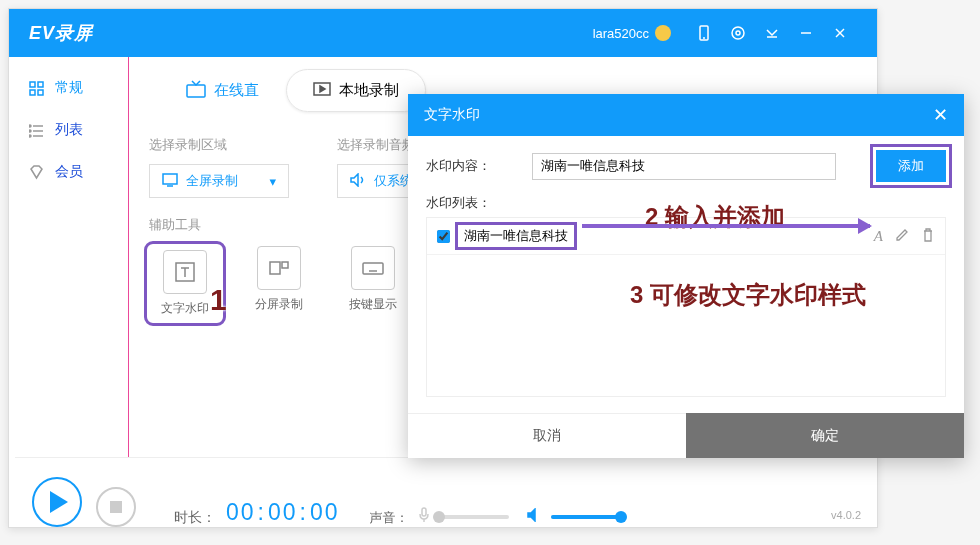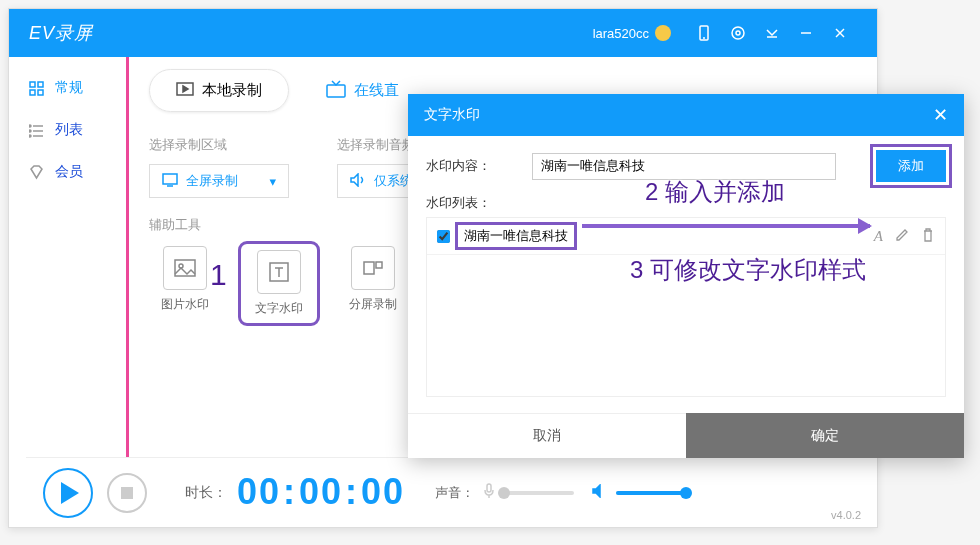--- a/index.html
+++ b/index.html
@@ -1,27 +1,27 @@
 <!DOCTYPE html>
 <html><head>
 <meta charset="utf-8">
 <style>
   * { box-sizing: border-box; margin: 0; padding: 0; font-family: "Microsoft YaHei", sans-serif; }
   body { background: #f5f5f5; width: 980px; height: 545px; position: relative; overflow: hidden; }
   .window { position: absolute; left: 8px; top: 8px; width: 870px; height: 520px; background: #fff; border: 1px solid #ddd; box-shadow: 0 2px 8px rgba(0,0,0,0.1); }
   .titlebar { height: 48px; background: #119bfa; display: flex; align-items: center; padding: 0 20px; color: #fff; }
-  .app-title { font-size: 18px; font-weight: normal; font-style: italic; letter-spacing: 1px; }
+  .app-title { font-size: 18px; font-weight: bold; font-style: italic; letter-spacing: 1px; }
   .titlebar-spacer { flex: 1; }
   .user-label { font-size: 13px; margin-right: 6px; }
   .badge { width: 16px; height: 16px; border-radius: 50%; background: #f7c948; display: inline-block; margin-right: 16px; }
   .tb-icon { width: 22px; height: 22px; display: inline-flex; align-items: center; justify-content: center; margin: 0 6px; cursor: pointer; }
   .tb-icon svg { stroke: #fff; fill: none; stroke-width: 1.5; }
   
   .content { display: flex; height: calc(100% - 48px - 70px); }
-  .sidebar { width: 120px; border-right: 3px solid #ec4899; padding-top: 10px; }
+  .sidebar { width: 120px; border-right: 1px solid #ec4899; padding-top: 10px; }
   .side-item { display: flex; align-items: center; padding: 12px 18px; font-size: 14px; color: #1d4ed8; cursor: pointer; }
   .side-item.active { color: #119bfa; }
   .side-item .si-icon { width: 18px; height: 18px; margin-right: 10px; display: inline-flex; align-items: center; justify-content: center; }
   
   .main { flex: 1; padding: 12px 20px; }
   .tab-row { display: flex; align-items: center; margin-bottom: 24px; }
   .rec-tab { display: flex; align-items: center; padding: 10px 26px; border-radius: 22px; font-size: 15px; cursor: pointer; border: 1px solid transparent; }
   .rec-tab.active { border-color: #e5e5e5; box-shadow: 0 1px 3px rgba(0,0,0,0.08); }
   .rec-tab .rt-icon { margin-right: 8px; }
   .rec-tab.online { color: #119bfa; margin-left: 10px; }
@@ -32,27 +32,27 @@
   .dropdown { display: inline-flex; align-items: center; border: 1px solid #ddd; padding: 7px 12px; font-size: 13px; color: #119bfa; min-width: 140px; cursor: pointer; }
   .dropdown .dd-icon { margin-right: 8px; }
   .dropdown .dd-caret { margin-left: auto; color: #119bfa; }
   
   .tool-grid { display: flex; flex-wrap: wrap; gap: 22px; margin-top: 12px; }
   .tool-item { width: 72px; display: flex; flex-direction: column; align-items: center; cursor: pointer; }
   .tool-icon-box { width: 44px; height: 44px; border: 1px solid #ccc; border-radius: 4px; display: flex; align-items: center; justify-content: center; margin-bottom: 6px; color: #666; }
   .tool-item.highlighted { outline: 3px solid #7e57c2; outline-offset: 2px; padding: 4px; border-radius: 4px; }
   .tool-label { font-size: 12px; color: #666; }
   
-  .bottombar { position: absolute; bottom: 0; left: 17px; right: 0; height: 70px; border-top: 1px solid #eee; display: flex; align-items: center; padding: 0 17px; }
+  .bottombar { position: absolute; bottom: 0; left: 6px; right: 0; height: 70px; border-top: 1px solid #eee; display: flex; align-items: flex-end; padding: 0 17px; }
   .rec-btn { width: 50px; height: 50px; border: 2px solid #119bfa; border-radius: 50%; display: flex; align-items: center; justify-content: center; cursor: pointer; margin-right: 14px; }
   .rec-btn .play { width: 0; height: 0; border-top: 11px solid transparent; border-bottom: 11px solid transparent; border-left: 18px solid #119bfa; margin-left: 4px; }
   .stop-btn { width: 40px; height: 40px; border: 2px solid #ccc; border-radius: 50%; display: flex; align-items: center; justify-content: center; cursor: pointer; }
   .stop-btn .sq { width: 12px; height: 12px; background: #ccc; }
   .dur-label { font-size: 14px; color: #666; margin-left: 38px; margin-right: 10px; }
-  .timer { font-family: "Courier New", monospace; font-size: 36px; color: #119bfa; letter-spacing: 2px; font-weight: bold; }
+  .timer { font-family: "Courier New", monospace; font-size: 23px; color: #119bfa; letter-spacing: 2px; }
   .timer .colon { margin: 0 2px; }
   .audio-label { font-size: 13px; color: #666; margin-left: 30px; margin-right: 8px; }
   .slider-wrap { display: flex; align-items: center; gap: 8px; }
   .slider { width: 70px; height: 4px; background: #ddd; border-radius: 2px; position: relative; }
   .slider .fill { position: absolute; left: 0; top: 0; bottom: 0; background: #119bfa; border-radius: 2px; }
   .slider .thumb { position: absolute; width: 12px; height: 12px; background: #119bfa; border-radius: 50%; top: -4px; }
   .version { position: absolute; bottom: 6px; right: 16px; font-size: 11px; color: #aaa; }
   
   
   .dialog { position: absolute; left: 408px; top: 94px; width: 556px; height: 364px; background: #fff; box-shadow: 0 4px 20px rgba(0,0,0,0.25); z-index: 10; }
@@ -68,21 +68,21 @@
   .wm-check { margin-right: 8px; accent-color: #119bfa; }
   .wm-text { outline: 3px solid #7e57c2; padding: 2px 6px; }
   .wm-actions { margin-left: auto; display: flex; gap: 12px; color: #999; }
   .wm-actions span { cursor: pointer; font-size: 15px; }
   .dlg-footer { display: flex; position: absolute; bottom: 0; left: 0; right: 0; }
   .dlg-footer button { flex: 1; border: none; padding: 13px; font-size: 14px; cursor: pointer; }
   .btn-cancel { background: #fff; color: #555; border-top: 1px solid #eee !important; }
   .btn-ok { background: #737373; color: #fff; }
   
   
-  .anno { position: absolute; color: #4c1d95; font-weight: normal; z-index: 20; text-shadow: 0 0 3px #fff, 0 0 3px #fff; }
+  .anno { position: absolute; color: #7f1d1d; font-weight: bold; z-index: 20; text-shadow: 0 0 3px #fff, 0 0 3px #fff; margin-top: 25px; }
   .anno1 { left: 210px; top: 258px; font-size: 30px; }
   .anno2 { left: 645px; top: 176px; font-size: 24px; }
   .anno3 { left: 630px; top: 254px; font-size: 24px; }
   .arrow { position: absolute; left: 582px; top: 224px; width: 288px; height: 4px; background: #8860d0; z-index: 20; }
   .arrow::after { content: ''; position: absolute; right: -2px; top: -6px; width: 0; height: 0; border-top: 8px solid transparent; border-bottom: 8px solid transparent; border-left: 14px solid #8860d0; }
 </style>
 </head>
 <body>
 
 <div class="window">
@@ -153,33 +153,33 @@
             <svg width="15" height="15" viewBox="0 0 15 15" stroke="#999" fill="none" stroke-width="1.5">
               <path d="M2 4 L5 1 L10 1 L13 4 L7.5 13 Z"></path>
             </svg>
           </span>
         <span>会员</span>
       </div>
     </div>
 
     <div class="main">
       <div class="tab-row">
+        <div class="rec-tab online">
+          <span class="rt-icon"><svg width="20" height="18" viewBox="0 0 20 18" stroke="#119bfa" fill="none" stroke-width="1.5">
+                <rect x="1" y="5" width="18" height="12" rx="1"></rect>
+                <path d="M6 1 L10 5 L14 1"></path>
+              </svg></span>
+          <span>在线直</span>
+        </div>
         <div class="rec-tab active">
           <span class="rt-icon"><svg width="18" height="18" viewBox="0 0 18 18" stroke="#555" fill="none" stroke-width="1.5">
                 <rect x="1" y="3" width="16" height="12"></rect>
                 <path d="M7 6 L12 9 L7 12 Z" fill="#555"></path>
               </svg></span>
           <span>本地录制</span>
-        </div>
-        <div class="rec-tab online">
-          <span class="rt-icon"><svg width="20" height="18" viewBox="0 0 20 18" stroke="#119bfa" fill="none" stroke-width="1.5">
-                <rect x="1" y="5" width="18" height="12" rx="1"></rect>
-                <path d="M6 1 L10 5 L14 1"></path>
-              </svg></span>
-          <span>在线直</span>
         </div>
       </div>
 
       <div class="section-row">
         <div class="section">
           <div class="sec-title">选择录制区域</div>
           <div class="dropdown">
             <span class="dd-icon"><svg width="16" height="14" viewBox="0 0 16 14" stroke="#119bfa" fill="none" stroke-width="1.5">
                   <rect x="1" y="1" width="14" height="10"></rect>
                   <line x1="5" y1="13" x2="11" y2="13"></line>
@@ -195,30 +195,20 @@
                   <path d="M1 5 L4 5 L8 1 L8 13 L4 9 L1 9 Z"></path>
                   <path d="M11 4 Q14 7 11 10"></path>
                 </svg></span>
             <span>仅系统</span>
           </div>
         </div>
       </div>
 
       <div class="sec-title">辅助工具</div>
       <div class="tool-grid">
-        <div class="tool-item">
-          <div class="tool-icon-box">
-              <svg width="24" height="24" viewBox="0 0 24 24" stroke="#888" fill="none" stroke-width="1.5">
-                <rect x="2" y="4" width="20" height="16"></rect>
-                <circle cx="8" cy="10" r="2"></circle>
-                <path d="M2 18 L8 12 L14 18 L18 14 L22 18"></path>
-              </svg>
-            </div>
-          <span class="tool-label">图片水印</span>
-        </div>
         <div class="tool-item highlighted">
           <div class="tool-icon-box">
               <svg width="24" height="24" viewBox="0 0 24 24" stroke="#888" fill="none" stroke-width="1.5">
                 <rect x="3" y="3" width="18" height="18"></rect>
                 <path d="M8 8 L16 8 M12 8 L12 17"></path>
               </svg>
             </div>
           <span class="tool-label">文字水印</span>
         </div>
         <div class="tool-item">

